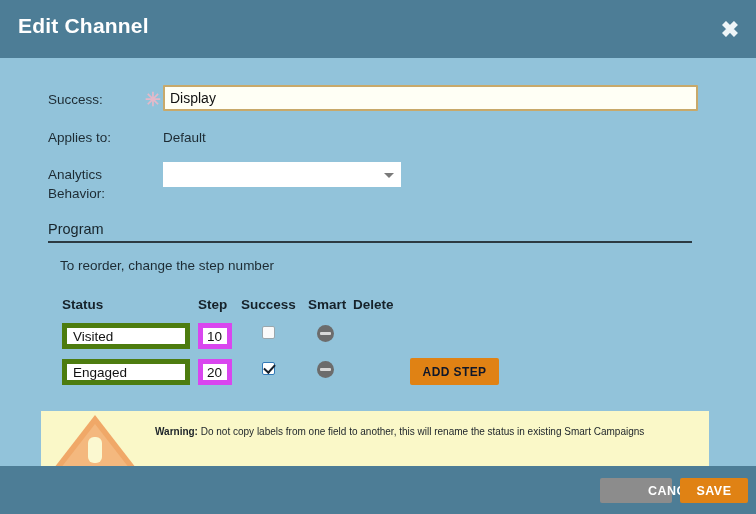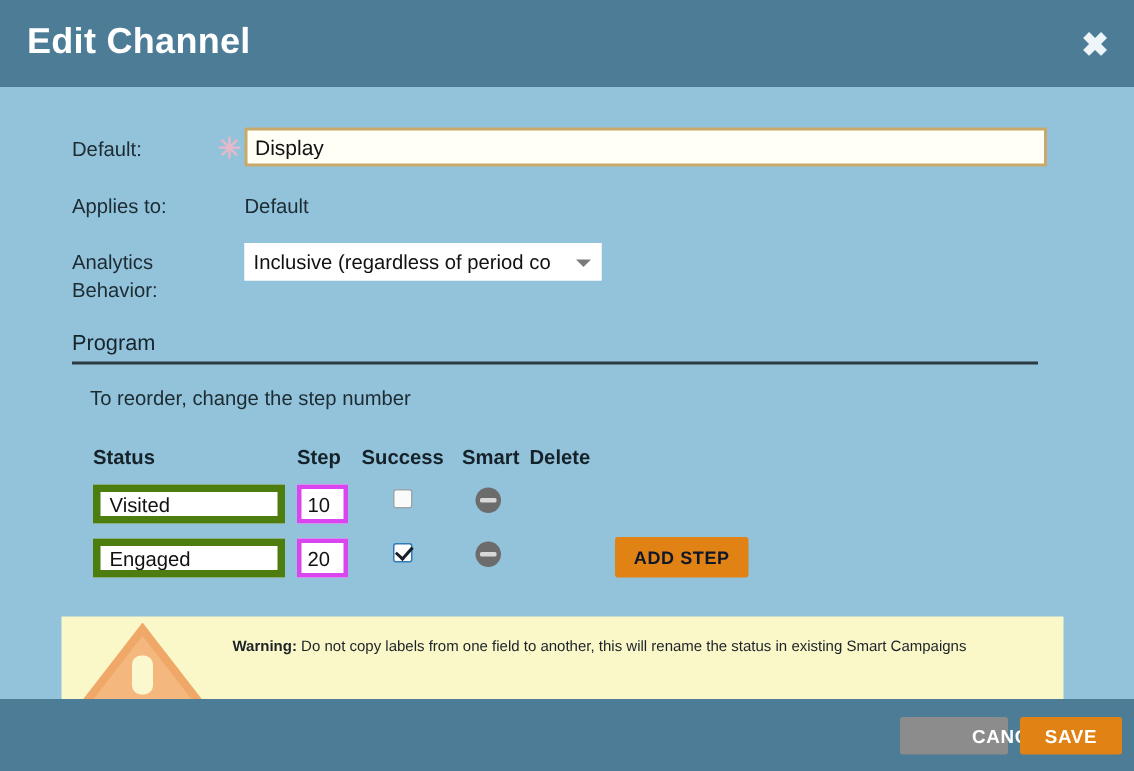--- a/index.html
+++ b/index.html
@@ -27,21 +27,21 @@
     position: absolute;
     left: 0; top: 0;
     width: 756px;
     height: 58px;
     background: #4d7d96;
   }
   #title-text {
     position: absolute;
     left: 18px;
     top: 14px;
-    font-size: 24px;
+    font-size: 21px;
     font-weight: bold;
     color: #ffffff;
     letter-spacing: 0.2px;
     white-space: nowrap;
   }
   #close-btn {
     position: absolute;
     right: 12px;
     top: 16px;
     width: 28px;
@@ -213,21 +213,21 @@
     outline: none;
   }
   .step-input {
     position: absolute;
     left: 198px;
     top: 0;
     width: 34px;
     height: 26px;
     box-sizing: border-box;
     background: #ffffff;
-    border: 3px solid #d946ef;
+    border: 5px solid #d946ef;
     font-family: "Liberation Sans", sans-serif;
     font-size: 13.5px;
     color: #111;
     padding: 0 4px;
     outline: none;
     text-align: left;
   }
   .success-cell {
     position: absolute;
     left: 262px;
@@ -376,31 +376,30 @@
 
 <div id="dialog">
 
   <div id="titlebar">
     <div id="title-text">Edit Channel</div>
     <div id="close-btn">✖</div>
   </div>
 
   <div id="body-area">
 
-    <div class="row-label" id="lbl-channel">Default:</div>
+    <div class="row-label" id="lbl-channel">Success:</div>
     <div id="req-asterisk">✳</div>
     <input id="channel-input" type="text" value="Display" style="">
 
     <div class="row-label" id="lbl-applies">Applies to:</div>
     <div id="val-applies">Default</div>
 
     <div class="row-label" id="lbl-analytics-1">Analytics</div>
     <div class="row-label" id="lbl-analytics-2">Behavior:</div>
     <div id="analytics-select">
-      <div id="analytics-value">Inclusive (regardless of period co</div>
       <div id="analytics-arrow"></div>
     </div>
 
     <div id="program-heading">Program</div>
     <div id="program-rule"></div>
     <div id="reorder-note">To reorder, change the step number</div>
 
     <div id="steps-table">
       <div class="th" id="th-status">Status</div>
       <div class="th" id="th-step">Step</div>

